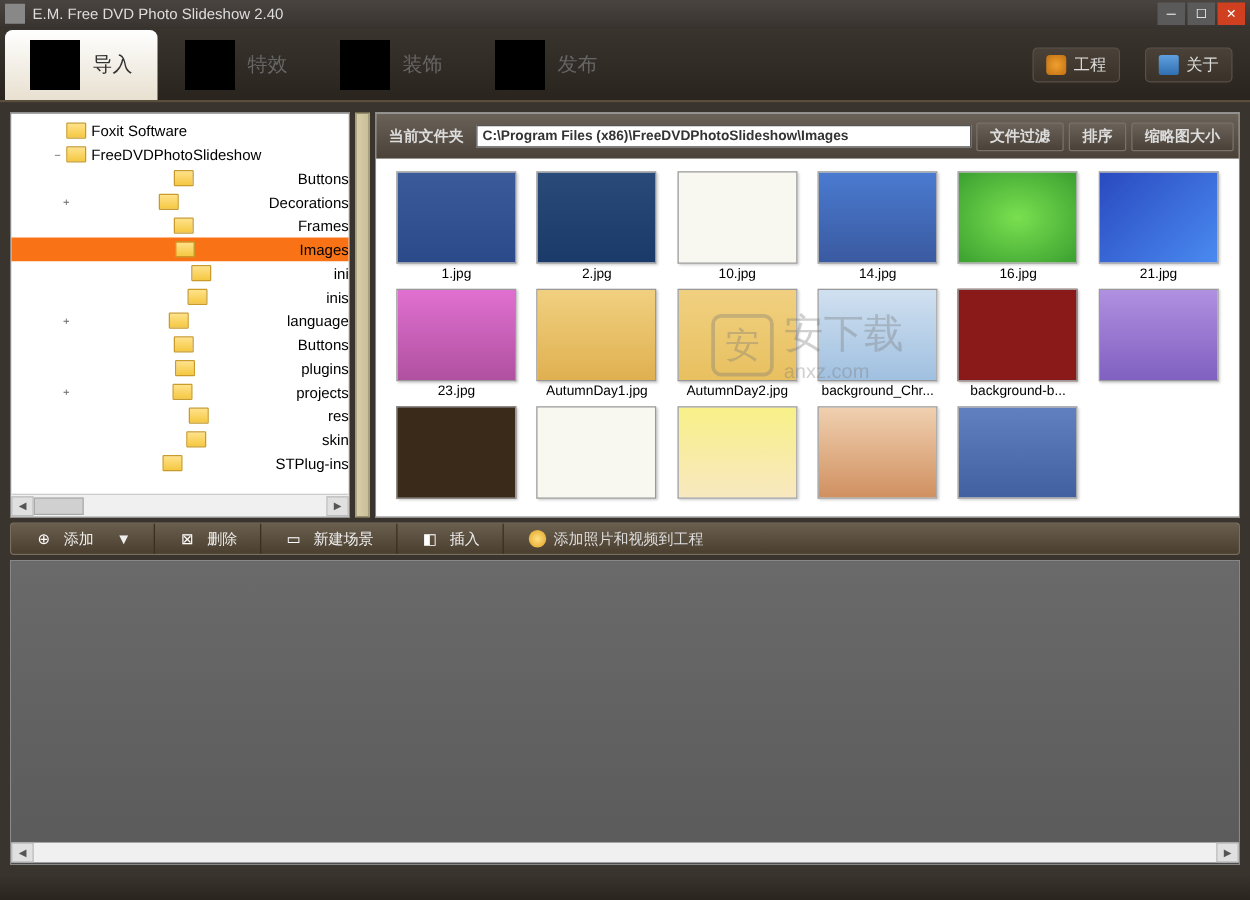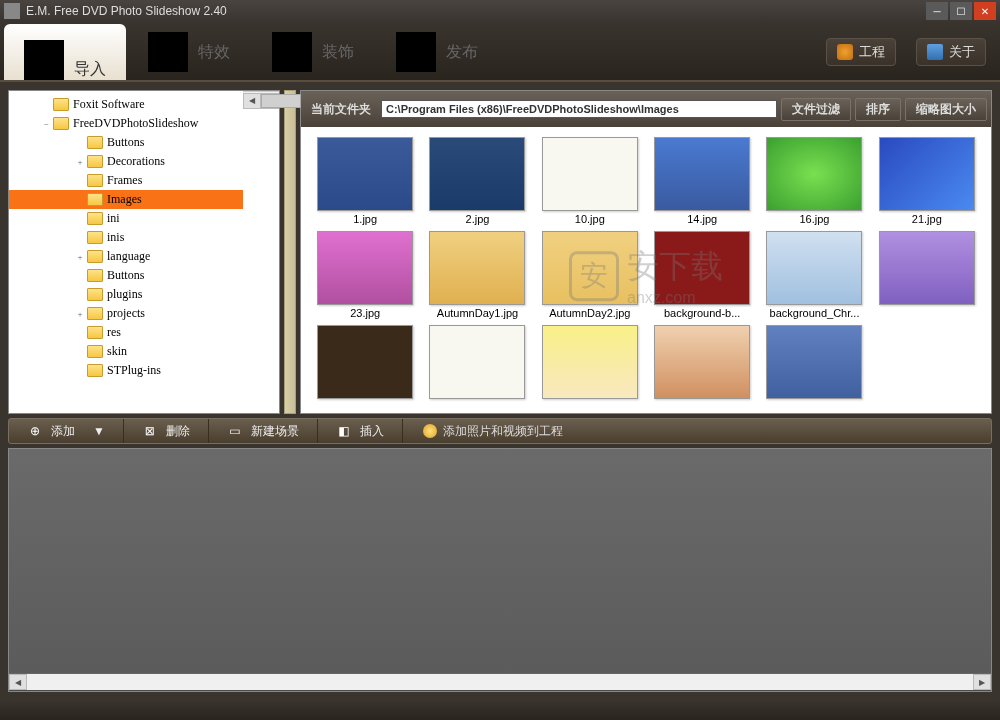--- a/index.html
+++ b/index.html
@@ -13,45 +13,45 @@
 .win-btns { display: flex; gap: 2px; }
 .win-btn { width: 22px; height: 18px; display: flex; align-items: center; justify-content: center; cursor: pointer; font-size: 10px; color: #fff; }
 .win-min { background: #5a5a5a; }
 .win-max { background: #5a5a5a; }
 .win-close { background: #d04020; }
 
 .main-tabs { height: 60px; background: linear-gradient(#3a342e, #2a241e); display: flex; align-items: stretch; padding: 2px 4px 0 4px; gap: 2px; border-bottom: 2px solid #5a4e3e; }
 .tab { display: flex; align-items: center; padding: 0 20px; gap: 10px; cursor: pointer; border-radius: 6px 6px 0 0; }
 .tab-icon-box { width: 40px; height: 40px; background: #000; }
 .tab-label { font-size: 16px; color: #666; }
-.tab.active { background: linear-gradient(#fff, #e8e0d0); align-items: flex-end; }
+.tab.active { background: linear-gradient(#fff, #e8e0d0); }
 .tab.active .tab-label { color: #333; }
 .spacer { flex: 1; }
 .top-right { display: flex; align-items: center; gap: 20px; padding-right: 10px; }
 .top-btn { display: flex; align-items: center; gap: 6px; padding: 4px 10px; background: linear-gradient(#4a4238, #3a3228); border: 1px solid #5a5248; border-radius: 4px; color: #ddd; cursor: pointer; font-size: 13px; }
 .tb-icon { width: 16px; height: 16px; display: inline-block; }
 
 .content { flex: 1; display: flex; flex-direction: column; background: #3a342e; padding: 8px; gap: 4px; min-height: 0; }
 
 .browser-row { display: flex; gap: 4px; height: 324px; }
-.tree-panel { width: 272px; background: #fff; border: 1px solid #888; display: flex; flex-direction: row; font-family: Liberation Serif, serif; }
+.tree-panel { width: 272px; background: #fff; border: 1px solid #888; display: flex; flex-direction: column; }
 .tree-body { flex: 1; overflow: auto; padding: 4px 0; }
 .tree-hscroll { height: 18px; background: #f0f0f0; border-top: 1px solid #ccc; display: flex; align-items: center; }
 .hs-btn { width: 18px; height: 16px; background: #e0e0e0; border: 1px solid #bbb; display: flex; align-items: center; justify-content: center; font-size: 8px; color: #555; }
 .hs-track { flex: 1; height: 16px; background: #f0f0f0; position: relative; }
 .hs-thumb { position: absolute; left: 0; width: 40px; height: 14px; top: 1px; background: #d0d0d0; border: 1px solid #aaa; }
 
 .tree-item { display: flex; align-items: center; height: 19px; padding-left: 6px; white-space: nowrap; cursor: pointer; }
 .tree-item .twisty { width: 14px; text-align: center; color: #666; font-size: 9px; }
 .tree-item .folder-icon { width: 16px; height: 13px; background: linear-gradient(#ffe28a, #f5c842); border: 1px solid #c89b2a; border-radius: 1px; margin-right: 4px; }
 .tree-item .lbl { color: #000; font-size: 12px; }
 .tree-item.sel { background: #f97316; }
 .tree-item.sel .lbl { }
 .depth1 { padding-left: 30px; }
-.depth2 { padding-left: 64px; }
+.depth2 { padding-left: 37px; justify-content: space-between; }
 
 .vbar { width: 12px; background: linear-gradient(90deg, #d8cfa8, #c8bf98); border: 1px solid #a89f78; }
 
 .thumb-panel { flex: 1; display: flex; flex-direction: column; background: #fff; border: 1px solid #888; }
 .thumb-toolbar { height: 36px; background: linear-gradient(#6a6258, #4a4238); display: flex; align-items: center; gap: 4px; padding: 0 4px; font-weight: bold; }
 .tt-label { color: #ddd; font-size: 12px; padding: 0 6px; }
 .tt-path { flex: 1; height: 18px; background: #fff; border: 1px solid #555; padding: 0 4px; font-size: 11px; color: #333; display: flex; align-items: center; }
 .tt-btn { padding: 2px 10px; background: linear-gradient(#6a6258, #4a4238); border: 1px solid #7a7268; color: #ddd; font-size: 12px; cursor: pointer; border-radius: 2px; }
 
 .thumb-grid { flex: 1; background: #fff; padding: 10px; overflow: auto; position: relative; }
@@ -252,26 +252,26 @@
               </div>
               <div class="thumb-cell">
                 <div class="thumb-img" style="background: linear-gradient(rgb(240, 208, 128), rgb(224, 176, 80));"></div>
                 <div class="thumb-name">AutumnDay1.jpg</div>
               </div>
               <div class="thumb-cell">
                 <div class="thumb-img" style="background: linear-gradient(rgb(240, 208, 128), rgb(232, 192, 96));"></div>
                 <div class="thumb-name">AutumnDay2.jpg</div>
               </div>
               <div class="thumb-cell">
+                <div class="thumb-img" style="background: linear-gradient(rgb(208, 224, 240), rgb(160, 192, 224));"></div>
+                <div class="thumb-name">background_Chr...</div>
+              </div>
+              <div class="thumb-cell">
                 <div class="thumb-img" style="background: rgb(138, 26, 26);"></div>
                 <div class="thumb-name">background-b...</div>
-              </div>
-              <div class="thumb-cell">
-                <div class="thumb-img" style="background: linear-gradient(rgb(208, 224, 240), rgb(160, 192, 224));"></div>
-                <div class="thumb-name">background_Chr...</div>
               </div>
               <div class="thumb-cell">
                 <div class="thumb-img" style="background: linear-gradient(rgb(176, 144, 224), rgb(128, 96, 192));"></div>
                 <div class="thumb-name"></div>
               </div>
               <div class="thumb-cell">
                 <div class="thumb-img" style="background: rgb(58, 42, 26);"></div>
                 <div class="thumb-name"></div>
               </div>
               <div class="thumb-cell">

